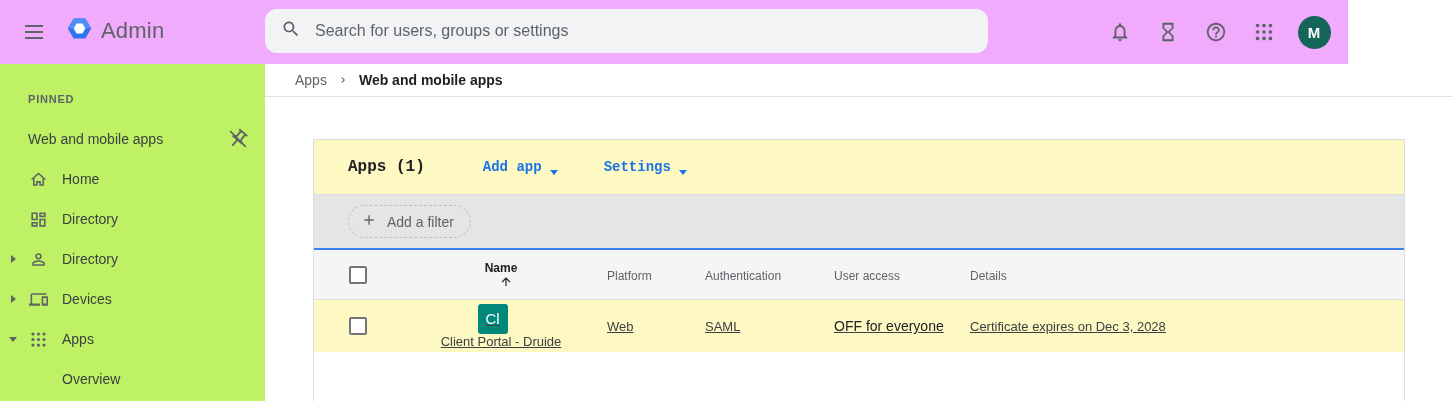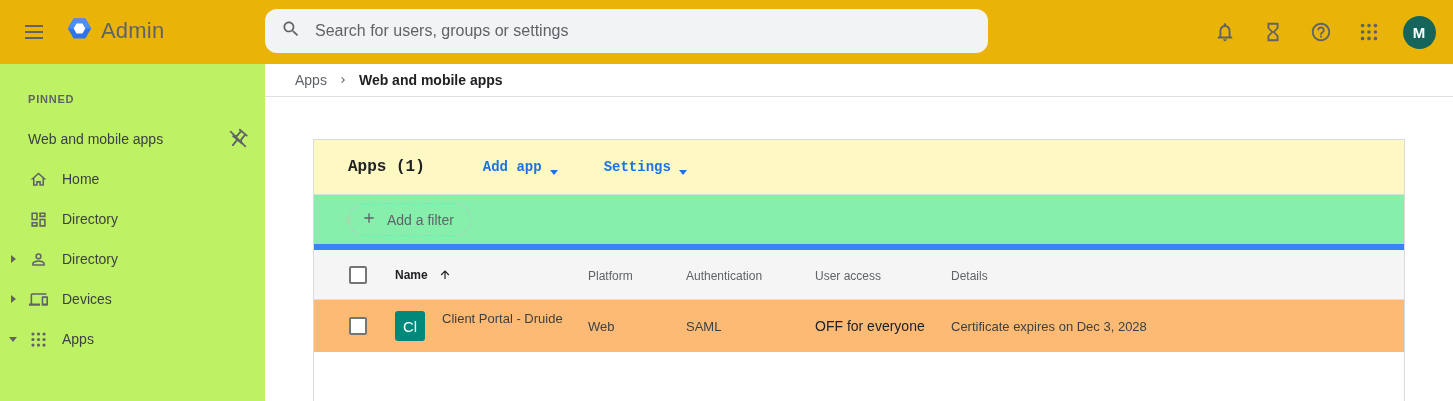--- a/index.html
+++ b/index.html
@@ -1,20 +1,20 @@
 <!DOCTYPE html>
 <html><head>
 <meta charset="utf-8">
 <style>
   * { margin:0; padding:0; box-sizing:border-box; }
   html,body { width:1453px; height:401px; overflow:hidden; background:#fff;
     font-family:"Liberation Sans", sans-serif; color:#3c4043; }
 
   
-  .topbar { position:absolute; top:0; left:0; width:1453px; height:64px; background:#eab308; }
+  .topbar { position:absolute; top:0; left:0; width:1348px; height:64px; background:#f0abfc; }
   .hamburger { position:absolute; left:24px; top:21px; width:24px; height:22px;
     display:flex; flex-direction:column; justify-content:center; gap:4px; cursor:pointer; }
   .hamburger span { display:block; width:18px; height:2px; background:#5f6368; margin-left:1px; }
   .brand { position:absolute; left:66px; top:15px; display:flex; align-items:center; gap:8px; }
   .brand-title { font-size:22px; color:#5f6368; letter-spacing:0.2px; }
 
   .searchbar { position:absolute; left:265px; top:9px; width:723px; height:44px;
     background:#f1f3f4; border-radius:12px; display:flex; align-items:center; padding:0 16px; }
   .searchbar input { border:none; outline:none; background:transparent; flex:1;
     font-size:16px; color:#3c4043; margin-left:14px; font-family:"Liberation Sans", sans-serif; }
@@ -57,30 +57,30 @@
   .card-header { height:55px; background:#fef9c3; border-bottom:1px solid #dadce0;
     display:flex; align-items:center; padding-left:34px;font-family:Liberation Mono, monospace; }
   .panel-title { font-size:16px; font-weight:bold; color:#202124; }
   .link-btn { display:flex; align-items:flex-end; gap:8px; font-size:14px; font-weight:bold;
     color:#1a73e8; cursor:pointer; }
   .link-btn.first { margin-left:58px; }
   .link-btn.second { margin-left:46px; }
   .caret-down { width:0; height:0; border-left:4px solid transparent; border-right:4px solid transparent;
     border-top:5px solid #1a73e8; margin-top:1px; }
 
-  .filter-row { height:55px; background:#86efac; border-bottom:6px solid #3b82f6;
+  .filter-row { height:55px; background:#e5e5e5; border-bottom:2px solid #3b82f6;
     display:flex; align-items:center; padding-left:34px; }
   .filter-pill { display:flex; align-items:center; gap:10px; height:33px; padding:0 16px 0 12px;
     border:1px dashed #bdc1c6; border-radius:17px; color:#5f6368; font-size:14px; cursor:pointer; }
 
   .trow { display:flex; align-items:center; padding-left:35px; }
   .thead { height:50px; background:#f5f5f5; border-bottom:1px solid #e0e0e0; }
-  .tbody-row { height:52px; background:#fdba74; }
+  .tbody-row { height:52px; background:#fef9c3;text-decoration:underline; }
   .col-check { width:46px; display:flex; align-items:center; }
-  .col-name { width:193px; display:flex; align-items:flex-start; }
+  .col-name { width:212px; display:flex; align-items:center;flex-direction:column; }
   .col-platform { width:98px; }
   .col-auth { width:129px; }
   .col-user { width:136px; }
   .col-details { flex:1; }
   .checkbox { width:18px; height:18px; border:2px solid #757575; border-radius:2px;
     background:#fff; cursor:pointer; }
   .th-label { font-size:12px; color:#5f6368; }
   .th-label.strong { color:#202124; font-weight:bold; }
   .sort-arrow { margin-left:10px; display:inline-flex; vertical-align:middle; }
   .cell-text { font-size:13px; color:#3c4043; }
@@ -233,20 +233,23 @@
           <circle cx="12" cy="12" r="2"></circle>
           <circle cx="19" cy="12" r="2"></circle>
         <circle cx="5" cy="19" r="2"></circle>
           <circle cx="12" cy="19" r="2"></circle>
           <circle cx="19" cy="19" r="2"></circle>
       </svg>
     </span>
     <span class="side-label">Apps</span>
   </div>
 
+  <div class="side-row" style="top:295px;">
+    <span class="side-label">Overview</span>
+  </div>
 </div>
 
 <div class="card">
 
   <div class="card-header">
     <span class="panel-title">Apps (1)</span>
     <span class="link-btn first">
       <span>Add app</span>
       <span class="caret-down"></span>
     </span>

